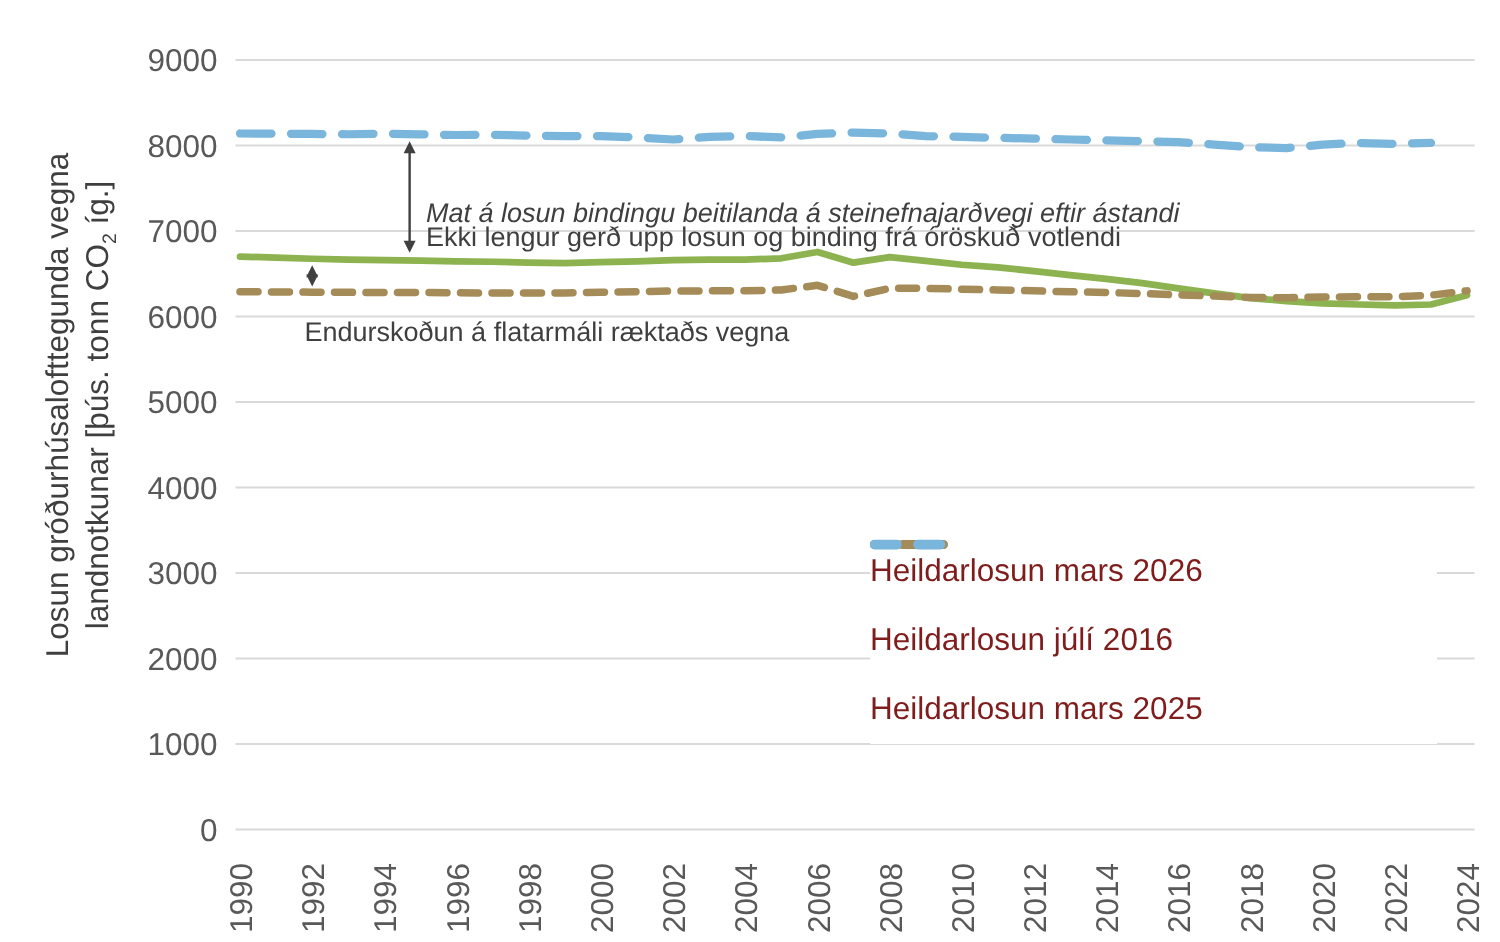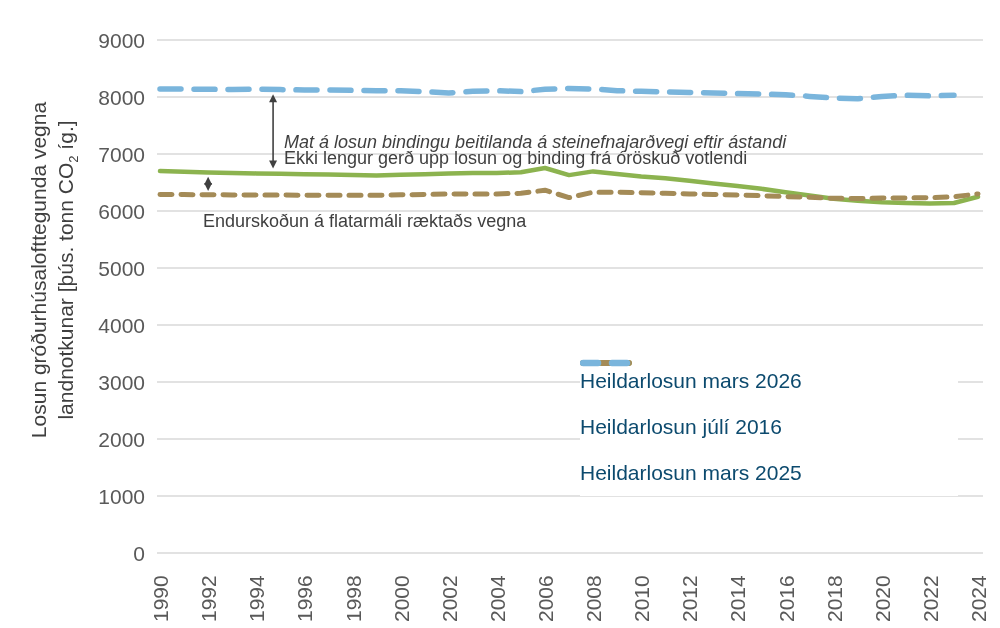--- a/index.html
+++ b/index.html
@@ -11,21 +11,21 @@
           transform:rotate(-90deg);transform-origin:50% 50%;
           text-align:center;font-size:21px;line-height:27px;color:#3F3F3F;}
   .ylabel sub{font-size:0.62em;}
   .ann{position:absolute;font-size:18px;color:#3F3F3F;white-space:nowrap;}
   .ann1{left:284px;top:104px;margin-top:44px;}
   .ann2{left:284px;top:132px;font-style:italic;}
   .ann3{left:203px;top:211px;}
   .legend{position:absolute;left:580px;top:358px;width:378px;height:138px;background:#fff;}
   .legend-row{display:flex;align-items:center;height:46px;}
   .legend-marker{flex:0 0 52px;margin-right:10px;}
-  .legend-label{font-size:21px;color:#0c4a6e;white-space:nowrap;}
+  .legend-label{font-size:21px;color:#7f1d1d;white-space:nowrap;}
 </style>
 </head>
 <body>
 
 <div class="stage">
 
   <svg id="chart-svg" width="1000" height="628">
       <g>
         <line x1="157" y1="553.0" x2="983" y2="553.0" stroke="#D9D9D9" stroke-width="1.3"></line>
         <line x1="157" y1="496.0" x2="983" y2="496.0" stroke="#D9D9D9" stroke-width="1.3"></line>

